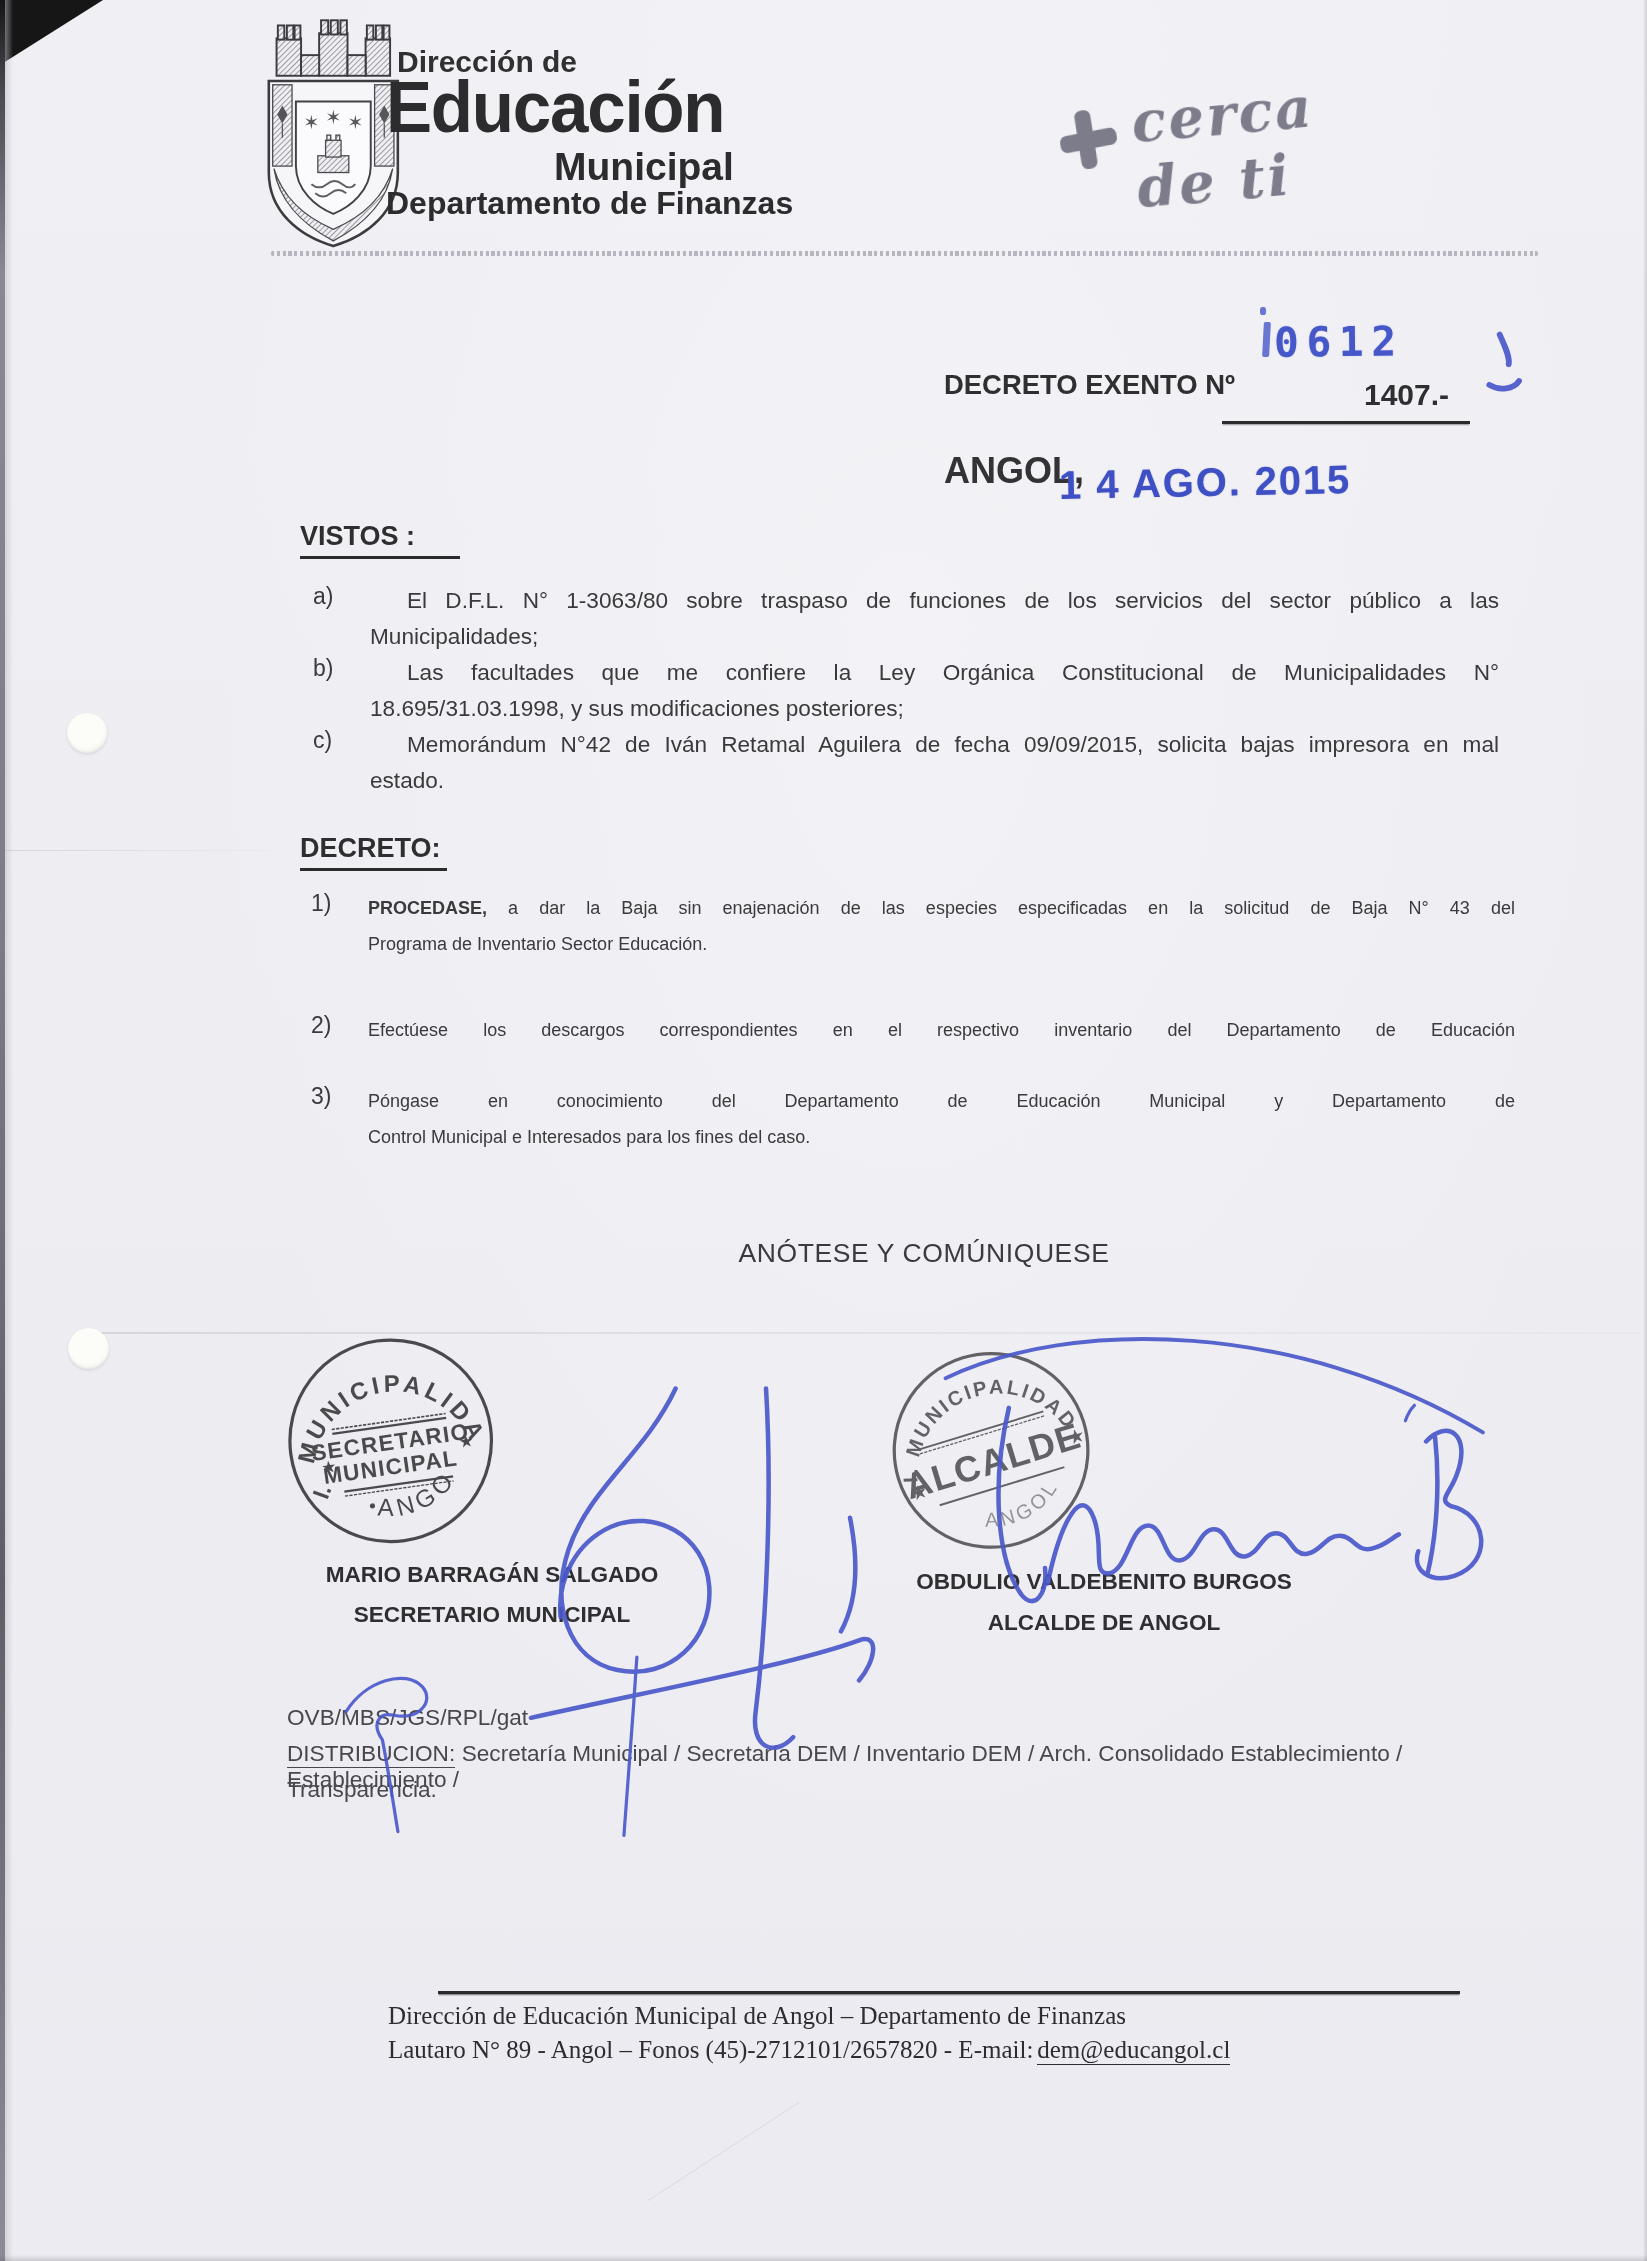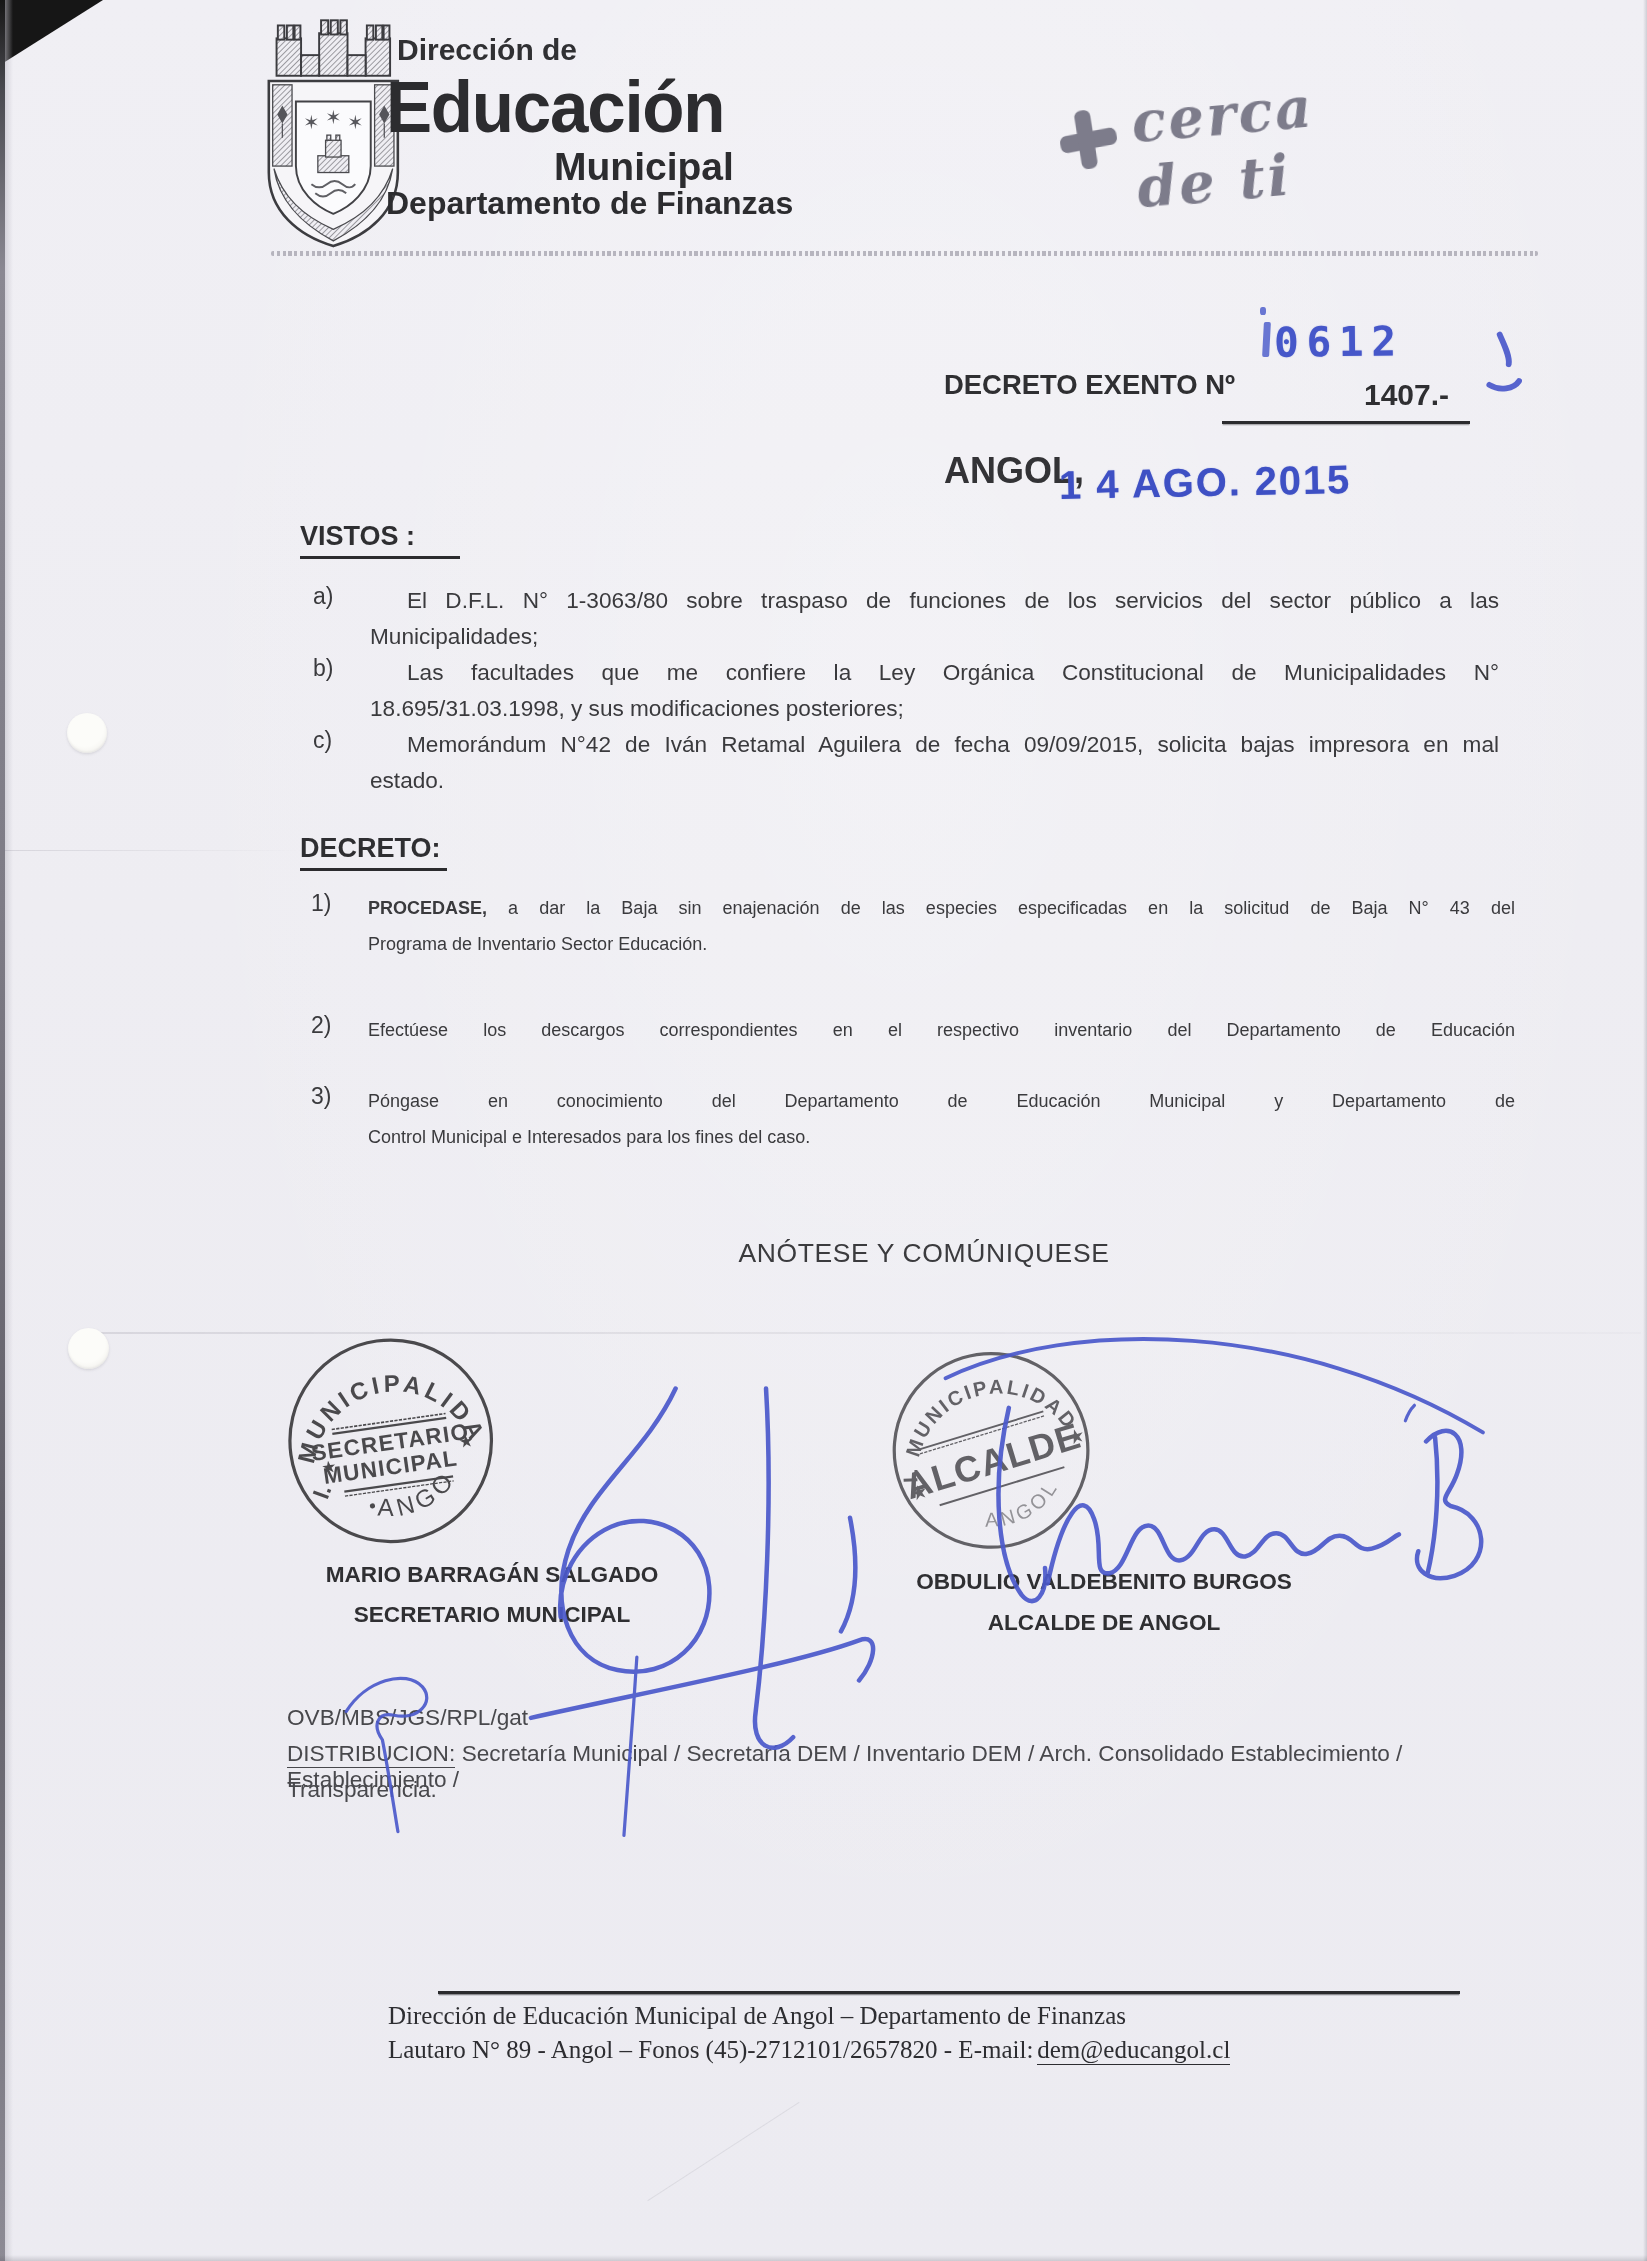--- a/index.html
+++ b/index.html
@@ -25,21 +25,21 @@
   .crease1{left:78px;top:1332px;width:1563px;height:1.9px;
     background:linear-gradient(90deg,rgba(130,128,142,.20),rgba(130,128,142,.03));}
   .crease2{left:0;top:850px;width:304px;height:1.3px;background:linear-gradient(90deg,rgba(130,128,142,.22),rgba(130,128,142,0));}
   .crease3{left:633px;top:2151px;width:181px;height:1.3px;background:rgba(130,128,142,.16);transform:rotate(-33deg);}
   
   .punch{border-radius:50%;background:radial-gradient(circle at 45% 38%,#fcfcf9 55%,#f3f2ee 80%,#e9e8e6 100%);
     box-shadow:0 1.3px 2.6px rgba(100,98,110,.18), inset 0 -1.3px 1.9px rgba(120,118,130,.10);}
   .punch1{left:67px;top:713px;width:40px;height:40px;}
   .punch2{left:68px;top:1328px;width:41px;height:41px;}
   
-  .org1{left:397px;top:33px;font-size:30px;font-weight:bold;color:#303033;}
+  .org1{left:397px;top:45px;font-size:30px;font-weight:bold;color:#303033;}
   .org2{left:386px;top:66px;font-size:72px;font-weight:bold;color:#2c2c2f;letter-spacing:-1.3px;transform:scaleX(.96);transform-origin:left;}
   .org3{left:554px;top:145px;font-size:39px;font-weight:bold;color:#2c2c2f;}
   .org4{left:386px;top:185px;font-size:32px;font-weight:bold;color:#2c2c2f;}
   .dotted-rule{left:271px;top:251px;width:1267px;height:4.5px;opacity:.75;border-radius:1.9px;
     background:repeating-linear-gradient(90deg,#a3a1ac 0 3.2px,rgba(0,0,0,0) 3.2px 5.8px);}
   .slogan{left:1051px;top:96px;transform:rotate(-5deg);color:#7d7c8b;}
   .slogan .txt{position:absolute;left:78px;top:0;font-family:"DejaVu Serif",serif;font-style:italic;font-weight:bold;
     font-size:56px;letter-spacing:2.6px;filter:blur(0.3px);}
   .plus-icon{position:absolute;left:0;top:14px;width:65px;height:65px;filter:blur(0.3px);}
   .plus-icon:before{content:"";position:absolute;left:5.2px;top:24.5px;width:57px;height:17px;background:#7d7c8b;border-radius:6.5px;transform:rotate(-6deg);}

